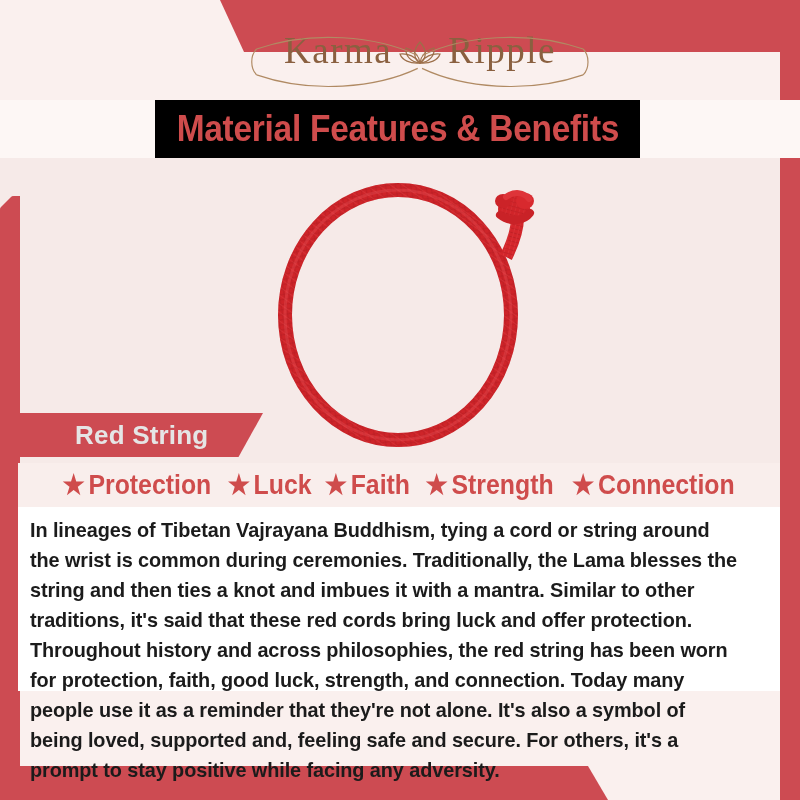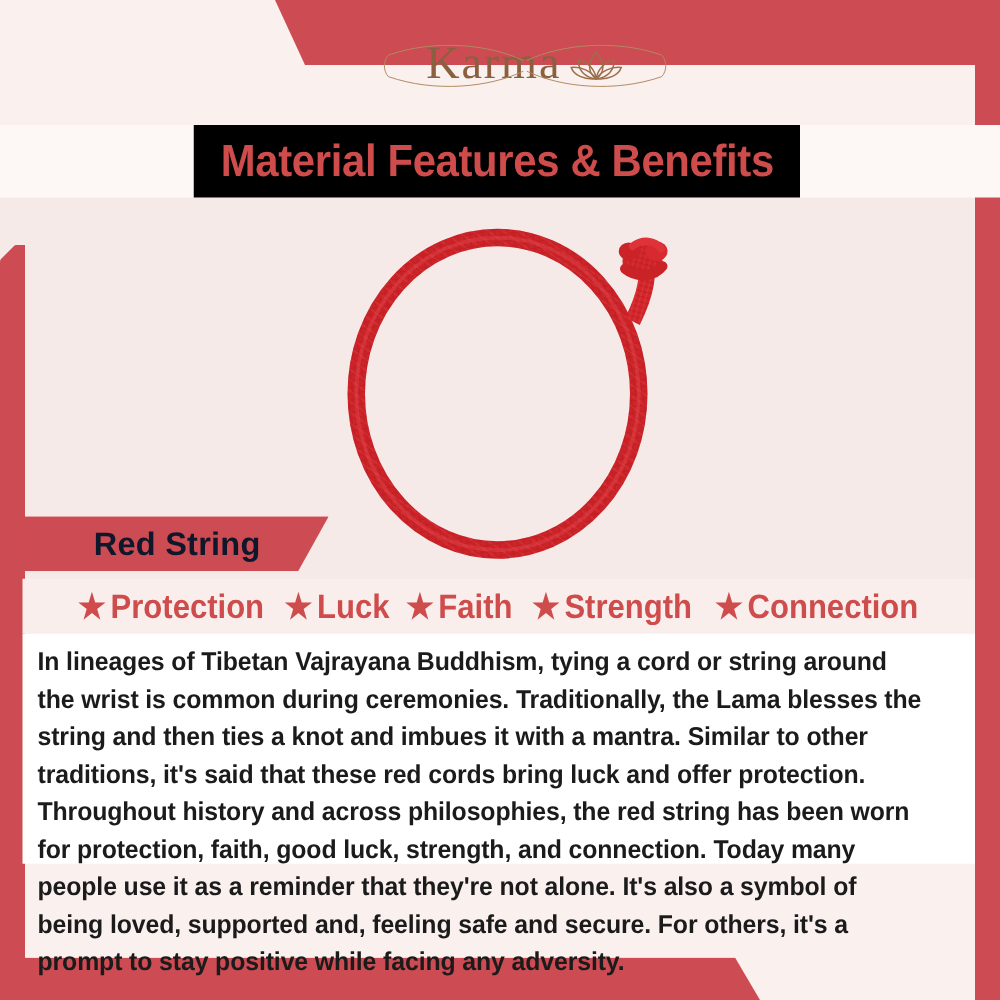--- a/index.html
+++ b/index.html
@@ -138,21 +138,21 @@
     position: absolute;
     left: 18px; top: 413px;
     width: 245px; height: 44px;
     background: #cd4b52;
     clip-path: polygon(0 0, 100% 0, 90% 100%, 0 100%);
     z-index: 4;
     display: flex;
     align-items: center;
   }
   .banner-text {
-    color: #0f172a;
+    color: #e5e5e5;
     font-size: 26px;
     font-weight: bold;
     font-family: "Liberation Sans", sans-serif;
     padding-left: 57px;
     letter-spacing: 0.2px;
   }
 
   
   .benefits {
     position: absolute;
@@ -226,20 +226,21 @@
       <span class="logo-word">Karma</span>
       <svg class="logo-lotus" viewBox="0 0 44 34">
         <g fill="none" stroke="#9c6f4a" stroke-width="1.2">
           <path d="M22 30 C 16 26, 14 18, 22 9 C 30 18, 28 26, 22 30 Z"></path>
           <path d="M22 30 C 13 29, 7 23, 8 15 C 16 17, 21 23, 22 30 Z"></path>
           <path d="M22 30 C 31 29, 37 23, 36 15 C 28 17, 23 23, 22 30 Z"></path>
           <path d="M22 30 C 12 31, 4 27, 2 21 C 10 20, 18 24, 22 30 Z"></path>
           <path d="M22 30 C 32 31, 40 27, 42 21 C 34 20, 26 24, 22 30 Z"></path>
         </g>
       </svg>
+      <span class="logo-word">Ripple</span>
     </div>
   </div>
 
   <div class="title-band"></div>
   <div class="title-inner">
     <span class="title-text">Material Features &amp; Benefits</span>
   </div>
 
   <div class="product-area"></div>
   <div class="bracelet-wrap">

